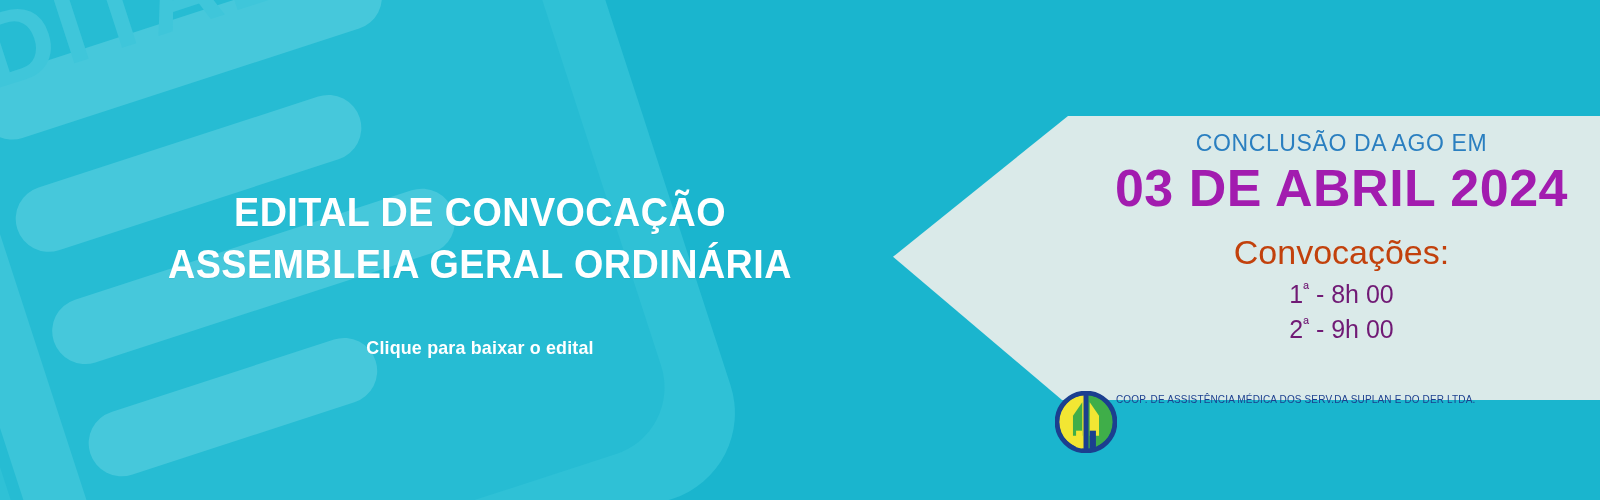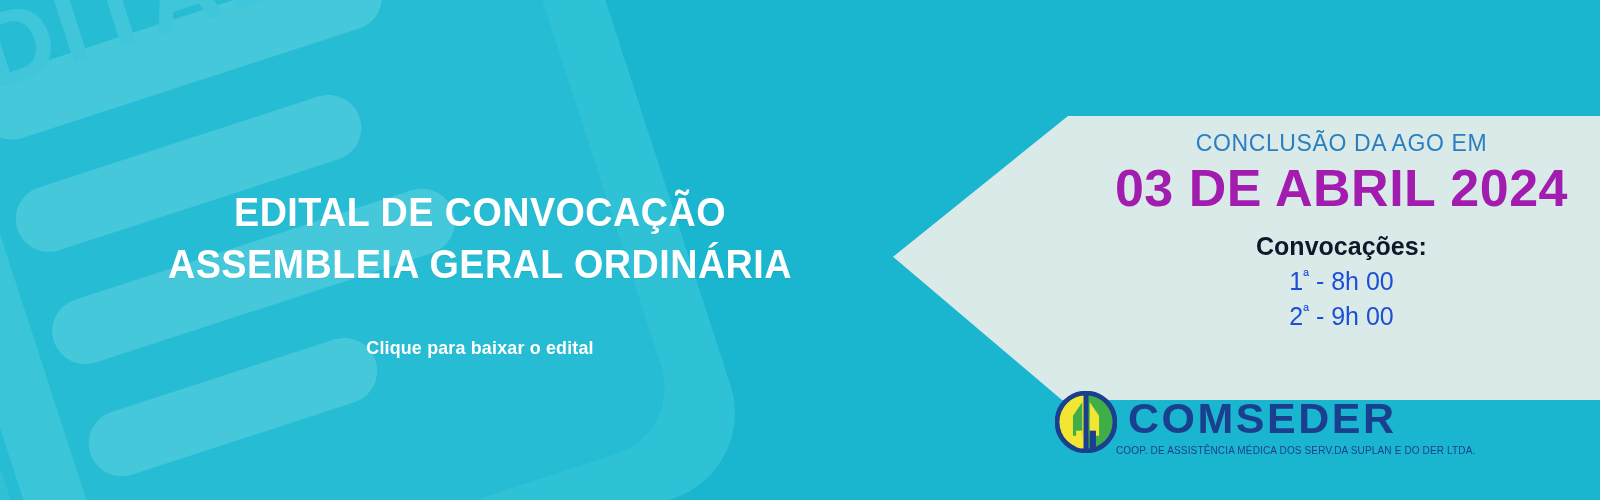--- a/index.html
+++ b/index.html
@@ -135,29 +135,29 @@
   .panel-date {
     margin-top: 2px;
     font-size: 52px;
     font-weight: 700;
     letter-spacing: 0.5px;
     color: #a21caf;
     line-height: 1.12;
   }
   .panel-convoc-title {
     margin-top: 12px;
-    font-size: 25px;
-    font-weight: 700;
-    color: #0f172a;
+    font-size: 34px;
+    font-weight: 400;
+    color: #c2410c;
     line-height: 1.4;
   }
   .panel-time {
     font-size: 25px;
     font-weight: 400;
-    color: #1d4ed8;
+    color: #701a75;
     line-height: 1.4;
   }
   .panel-time sup {
     font-size: 0.62em;
     vertical-align: super;
     line-height: 0;
   }
 
   
   .logo-wrap {
@@ -241,18 +241,17 @@
       <path d="M50 7 A43 43 0 0 0 50 93 Z" fill="#F2E633"></path>
       <path d="M50 7 A43 43 0 0 1 50 93 Z" fill="#3FAE49"></path>
       <path d="M29 72 L29 40 L44 18 L44 72 Z" fill="#3FAE49"></path>
       <path d="M56 72 L56 18 L71 40 L71 72 Z" fill="#F2E633"></path>
       <rect x="34" y="64" width="10" height="29" fill="#F2E633"></rect>
       <rect x="56" y="64" width="10" height="29" fill="#1B3F8F"></rect>
       <circle cx="50" cy="50" r="47" fill="none" stroke="#1B3F8F" stroke-width="7"></circle>
       <rect x="46" y="3" width="8" height="94" fill="#1B3F8F"></rect>
     </svg>
     <div class="logo-text-col">
-      <div class="logo-word">COMSEDER</div>
       <div class="logo-tagline">COOP. DE ASSISTÊNCIA MÉDICA DOS SERV.DA SUPLAN E DO DER LTDA.</div>
     </div>
   </div>
 
 </div>
 
 </body></html>

